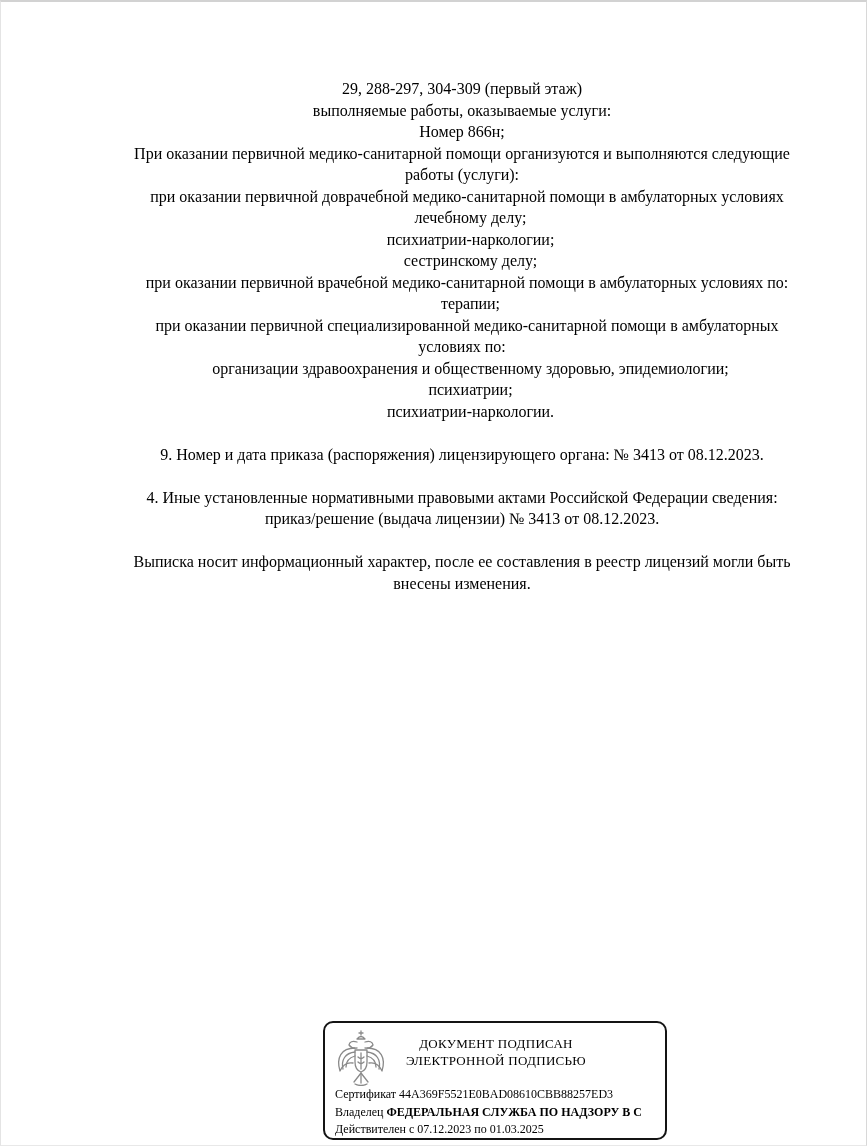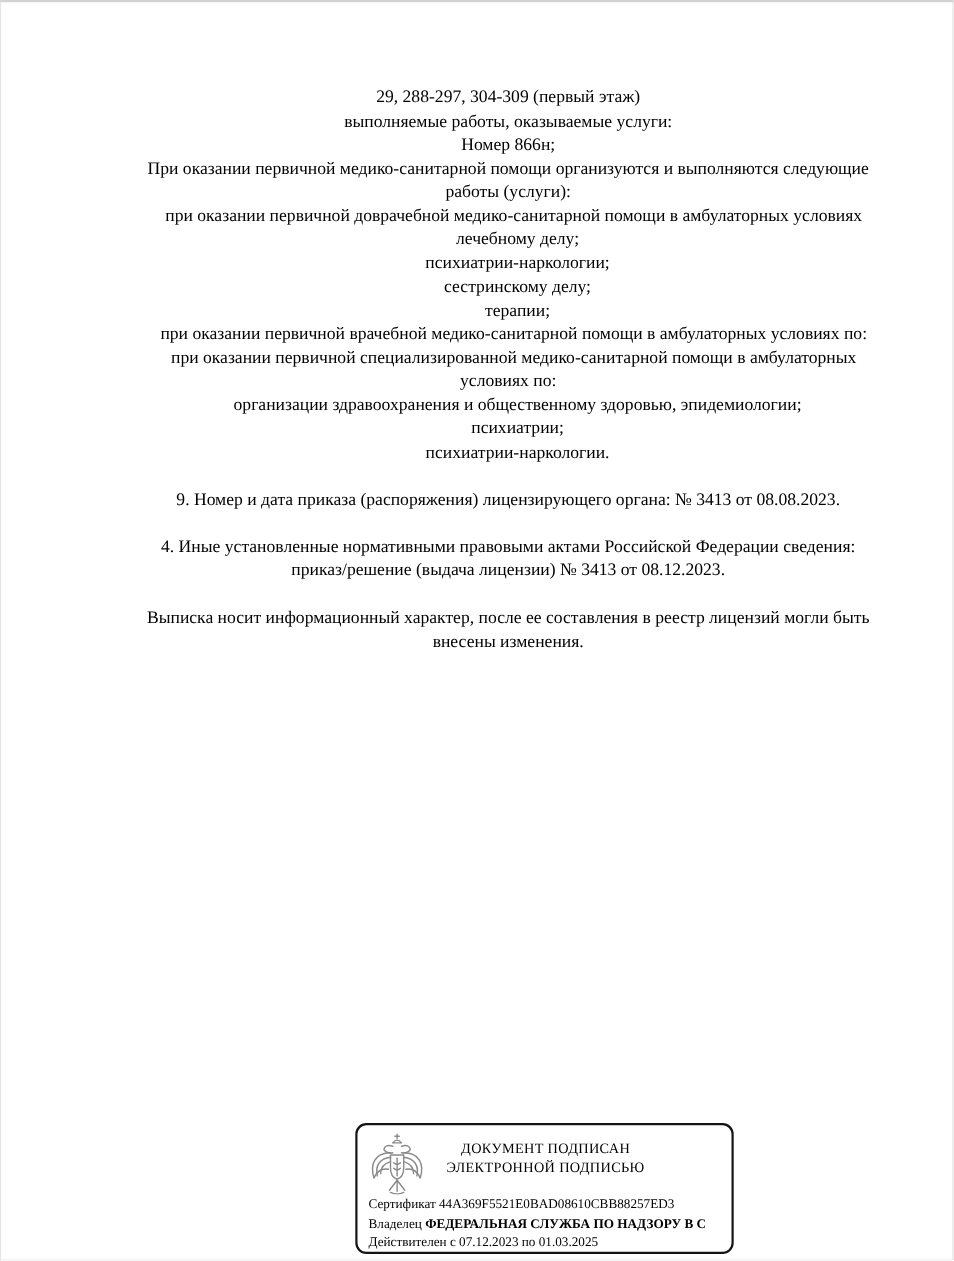--- a/index.html
+++ b/index.html
@@ -97,35 +97,35 @@
 
       <div class="doc-line ind1">при оказании первичной доврачебной медико-санитарной помощи в амбулаторных условиях</div>
 
 
       <div class="doc-line ind2">лечебному делу;</div>
 
       <div class="doc-line ind2">психиатрии-наркологии;</div>
 
       <div class="doc-line ind2">сестринскому делу;</div>
 
+      <div class="doc-line ind1">при оказании первичной врачебной медико-санитарной помощи в амбулаторных условиях по:</div>
+
       <div class="doc-line ind2">терапии;</div>
-
-      <div class="doc-line ind1">при оказании первичной врачебной медико-санитарной помощи в амбулаторных условиях по:</div>
 
       <div class="doc-line ind1">при оказании первичной специализированной медико-санитарной помощи в амбулаторных</div>
 
       <div class="doc-line">условиях по:</div>
 
       <div class="doc-line ind2">организации здравоохранения и общественному здоровью, эпидемиологии;</div>
 
       <div class="doc-line ind2">психиатрии;</div>
 
       <div class="doc-line ind2">психиатрии-наркологии.</div>
 
-      <div class="doc-line gap">9. Номер и дата приказа (распоряжения) лицензирующего органа: № 3413 от 08.08.2023.</div>
+      <div class="doc-line gap">9. Номер и дата приказа (распоряжения) лицензирующего органа: № 3413 от 08.12.2023.</div>
 
       <div class="doc-line gap">4. Иные установленные нормативными правовыми актами Российской Федерации сведения:</div>
 
       <div class="doc-line">приказ/решение (выдача лицензии) № 3413 от 08.12.2023.</div>
 
       <div class="doc-line gap">Выписка носит информационный характер, после ее составления в реестр лицензий могли быть</div>
 
       <div class="doc-line">внесены изменения.</div>
     </div>
 

